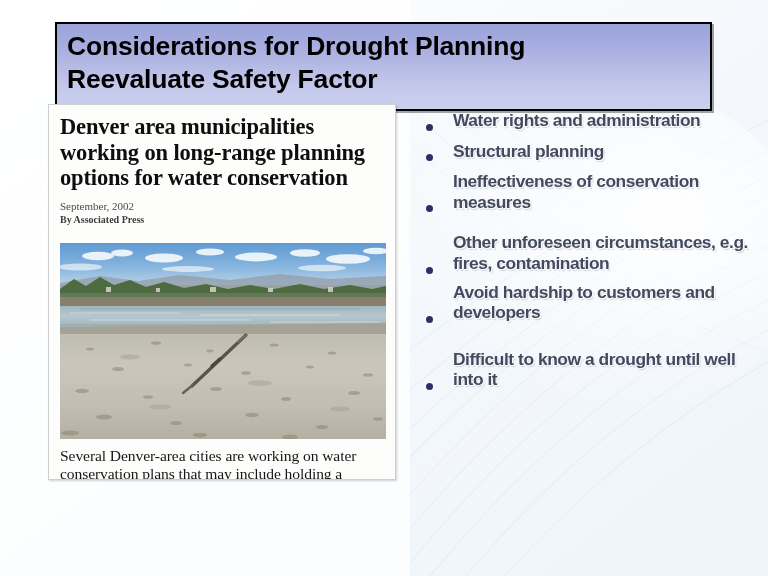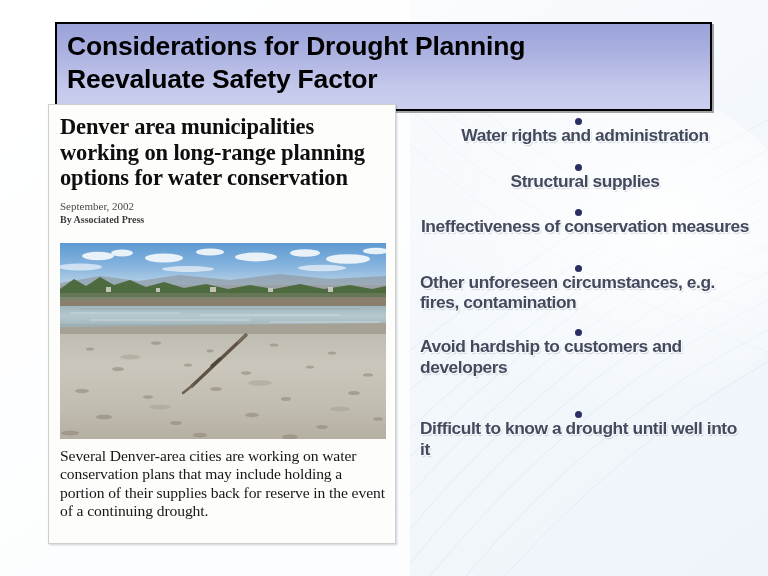--- a/index.html
+++ b/index.html
@@ -55,21 +55,21 @@
   }
   #title-line-1 { top: 7px; }
   #title-line-2 { top: 40px; }
 
   
   #clipping {
     position: absolute;
     left: 48px;
     top: 104px;
     width: 348px;
-    height: 440px;
+    height: 376px;
     box-sizing: border-box;
     background: #fdfdfc;
     border: 1px solid #cfcfcf;
     box-shadow: 1px 1px 2px rgba(0,0,0,0.18);
     overflow: hidden;
   }
   .clip-inner {
     padding: 9px 10px 0 11px;
   }
   #clip-headline {
@@ -120,22 +120,21 @@
   
   #bullets {
     position: absolute;
     left: 420px;
     top: 110px;
     width: 330px;
   }
   .bullet-row {
     position: relative;
     display: flex;
-    align-items: center;
-    flex-direction: column;
+    align-items: flex-end;
   }
   .bullet-dot {
     flex: 0 0 auto;
     width: 7px;
     height: 7px;
     border-radius: 50%;
     background: #2c2f63;
     margin: 8px 20px 0 6px;
     box-shadow: 0 0 0 0.5px rgba(255,255,255,0.55);
   }
@@ -326,21 +325,21 @@
   <div id="bullets">
 
     <div class="bullet-row" style="margin-top:0px">
       <span class="bullet-dot"></span>
       <span class="bullet-text">Water rights and administration</span>
     </div>
 
 
     <div class="bullet-row" style="margin-top:10px">
       <span class="bullet-dot"></span>
-      <span class="bullet-text">Structural supplies</span>
+      <span class="bullet-text">Structural planning</span>
     </div>
 
     <div class="bullet-row" style="margin-top:10px">
       <span class="bullet-dot"></span>
       <span class="bullet-text">Ineffectiveness of conservation measures</span>
     </div>
 
     <div class="bullet-row" style="margin-top:20px">
       <span class="bullet-dot"></span>
       <span class="bullet-text">Other unforeseen circumstances, e.g. fires, contamination</span>

